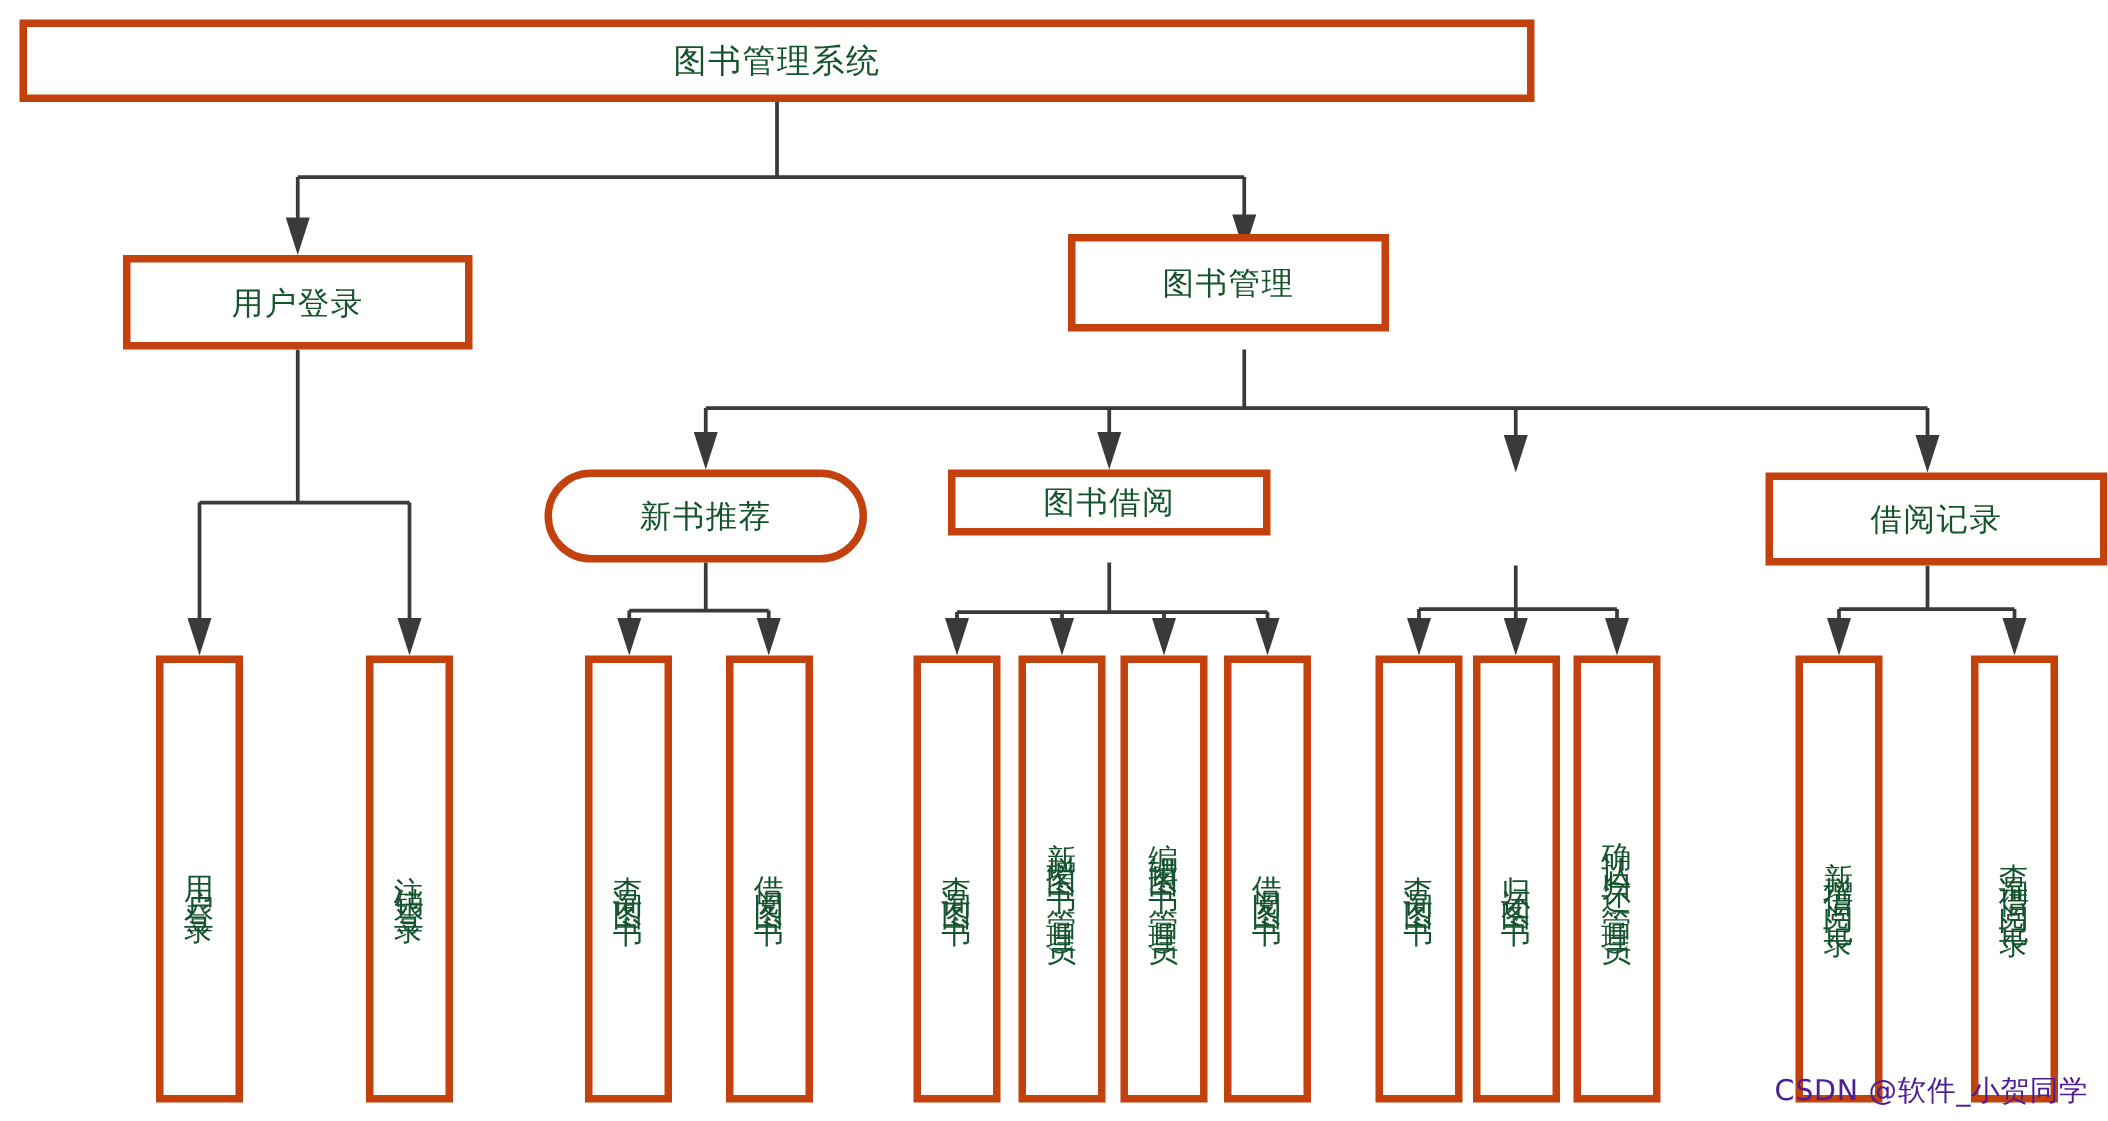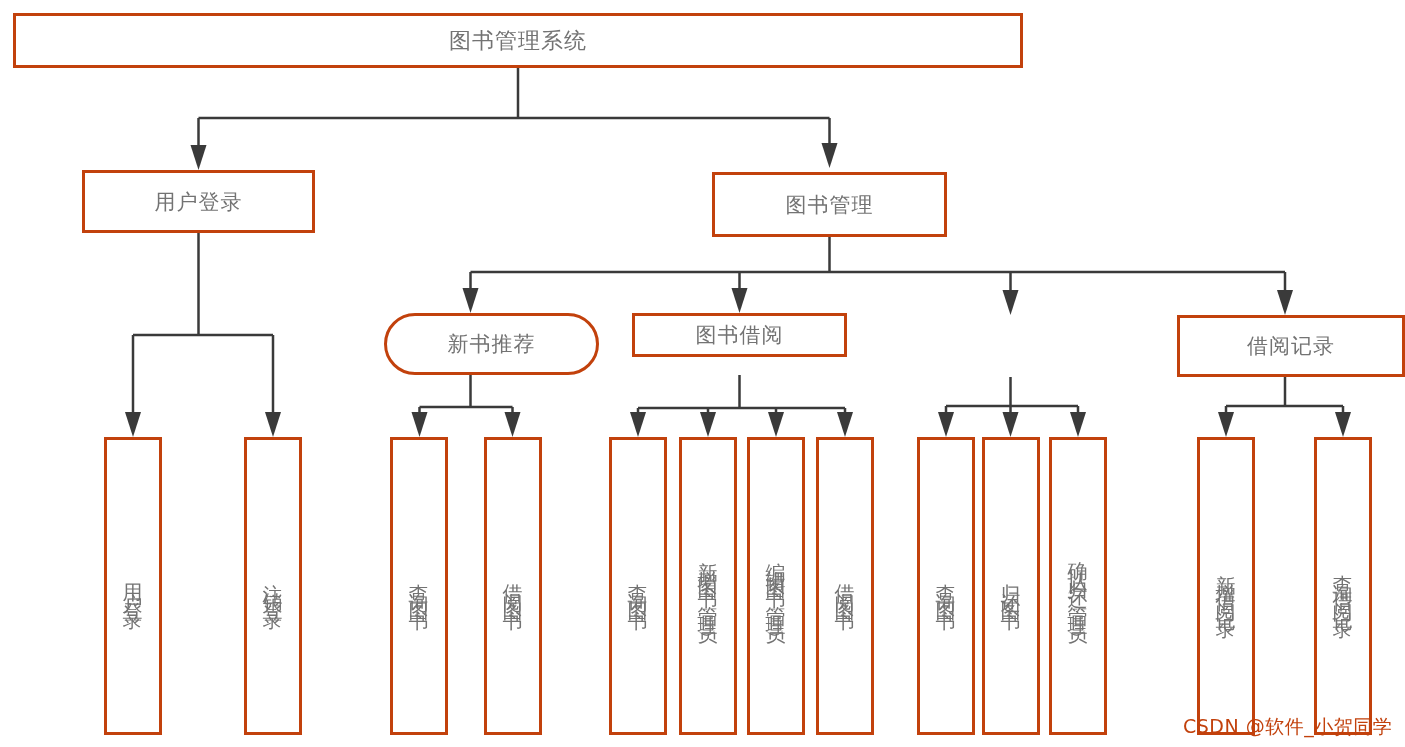--- a/index.html
+++ b/index.html
@@ -16,46 +16,46 @@
     background: #ffffff;
   }
   #connectors {
     position: absolute;
     left: 0; top: 0;
     z-index: 1;
   }
   .node {
     position: absolute;
     background: #ffffff;
-    border: 3px solid #c2410c;
+    border: 5px solid #c2410c;
     box-sizing: border-box;
     display: flex;
     align-items: center;
     justify-content: center;
-    color: #737373;
+    color: #14532d;
     font-size: 21px;
     letter-spacing: 1px;
     z-index: 2;
     white-space: nowrap;
   }
   .node.root { font-size: 22px; }
   .node.vertical {
     writing-mode: vertical-rl;
     text-orientation: mixed;
     font-size: 20px;
     letter-spacing: 9px;
     line-height: 1.1;
     white-space: normal;
   }
   .watermark {
     position: absolute;
     left: 1183px;
     top: 714px;
     font-size: 19px;
-    color: #c2410c;
+    color: #4c1d95;
     letter-spacing: 0.5px;
     z-index: 3;
     white-space: nowrap;
   }
 </style>
 </head>
 <body>
 
 <div id="stage">
 
@@ -133,23 +133,23 @@
         <polygon points="1226,437 1218,412 1234,412" stroke="none"></polygon>
         <line x1="1343" y1="406" x2="1343" y2="416"></line>
         <polygon points="1343,437 1335,412 1351,412" stroke="none"></polygon>
       </g>
     </g>
   </svg>
 
   <div class="node root" style="left:13px; top:13px; width:1010px; height:55px;">图书管理系统</div>
 
   <div class="node" style="left:82px; top:170px; width:233px; height:63px;">用户登录</div>
-  <div class="node" style="left:712px; top:172px; width:235px; height:65px;">图书管理</div>
+  <div class="node" style="left:712px; top:156px; width:214px; height:65px;">图书管理</div>
 
-  <div class="node" style="left:384px; top:313px; width:215px; height:62px;border-radius:31px;">新书推荐</div>
+  <div class="node" style="left:363px; top:313px; width:215px; height:62px;border-radius:31px;">新书推荐</div>
   <div class="node" style="left:632px; top:313px; width:215px; height:44px;">图书借阅</div>
   <div class="node" style="left:1177px; top:315px; width:228px; height:62px;">借阅记录</div>
 
   <div class="node vertical" style="left:104px; top:437px; width:58px; height:298px;">用户登录</div>
   <div class="node vertical" style="left:244px; top:437px; width:58px; height:298px;">注销登录</div>
 
   <div class="node vertical" style="left:390px; top:437px; width:58px; height:298px;">查询图书</div>
   <div class="node vertical" style="left:484px; top:437px; width:58px; height:298px;">借阅图书</div>
 
   <div class="node vertical" style="left:609px; top:437px; width:58px; height:298px;">查询图书</div>

